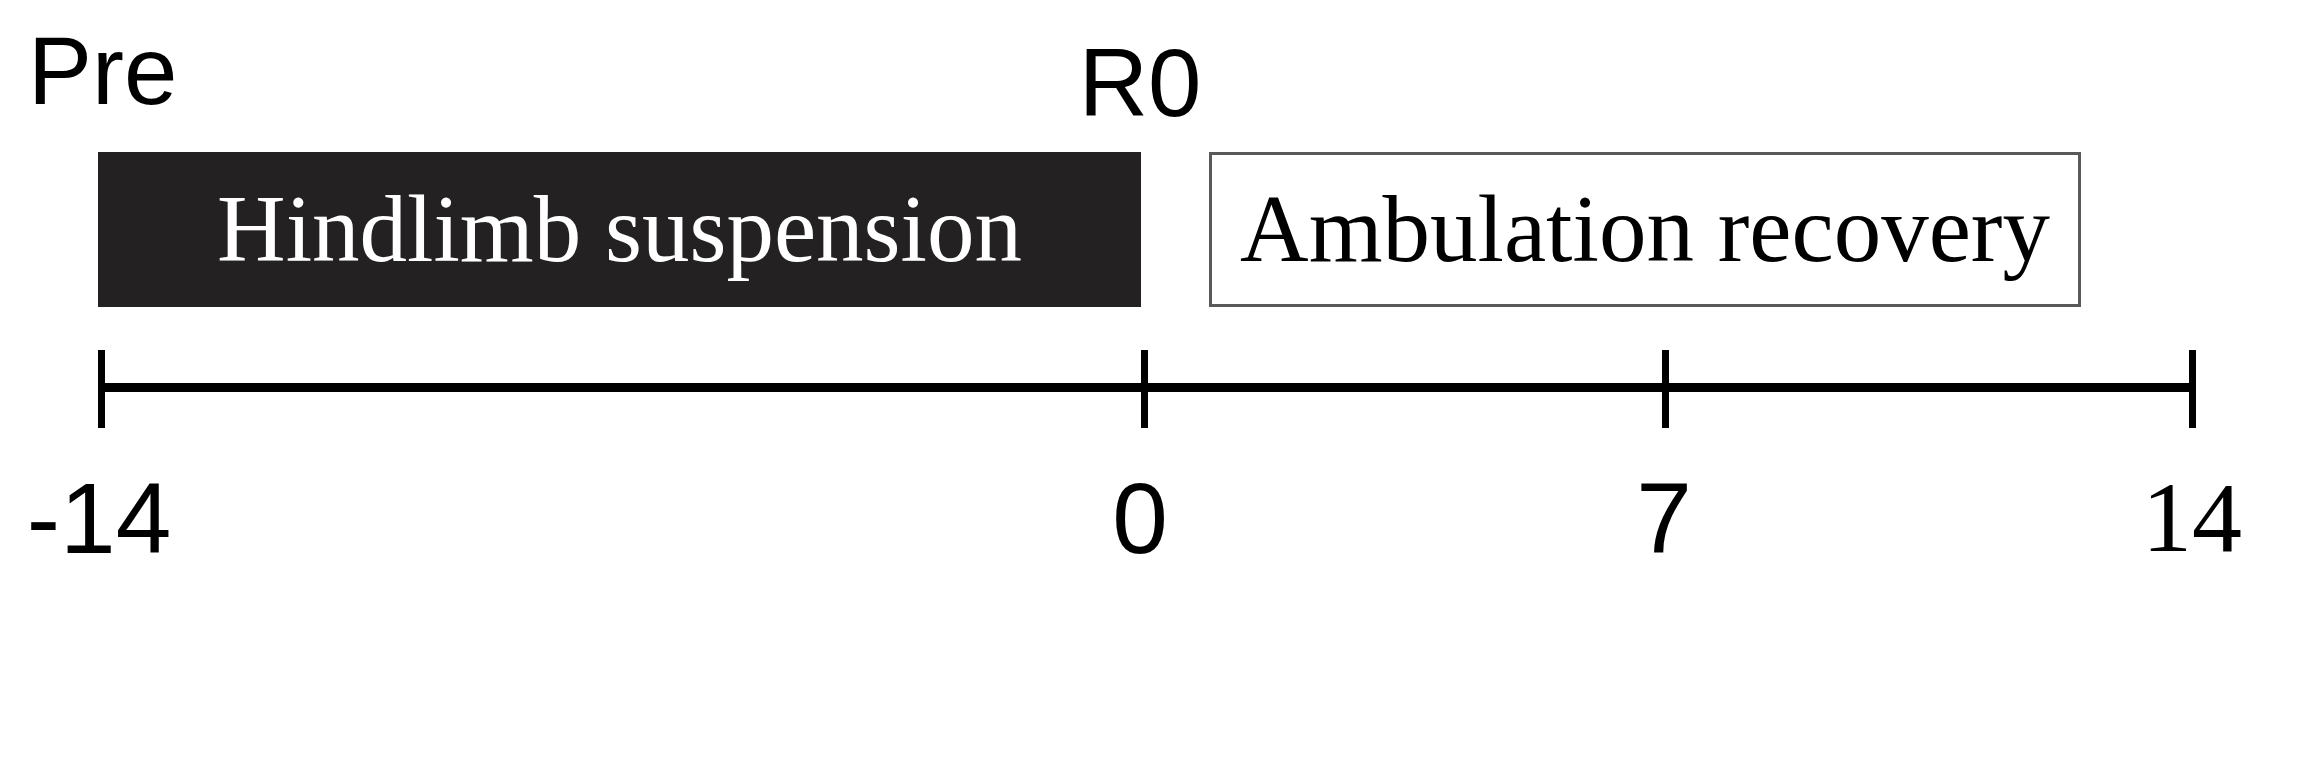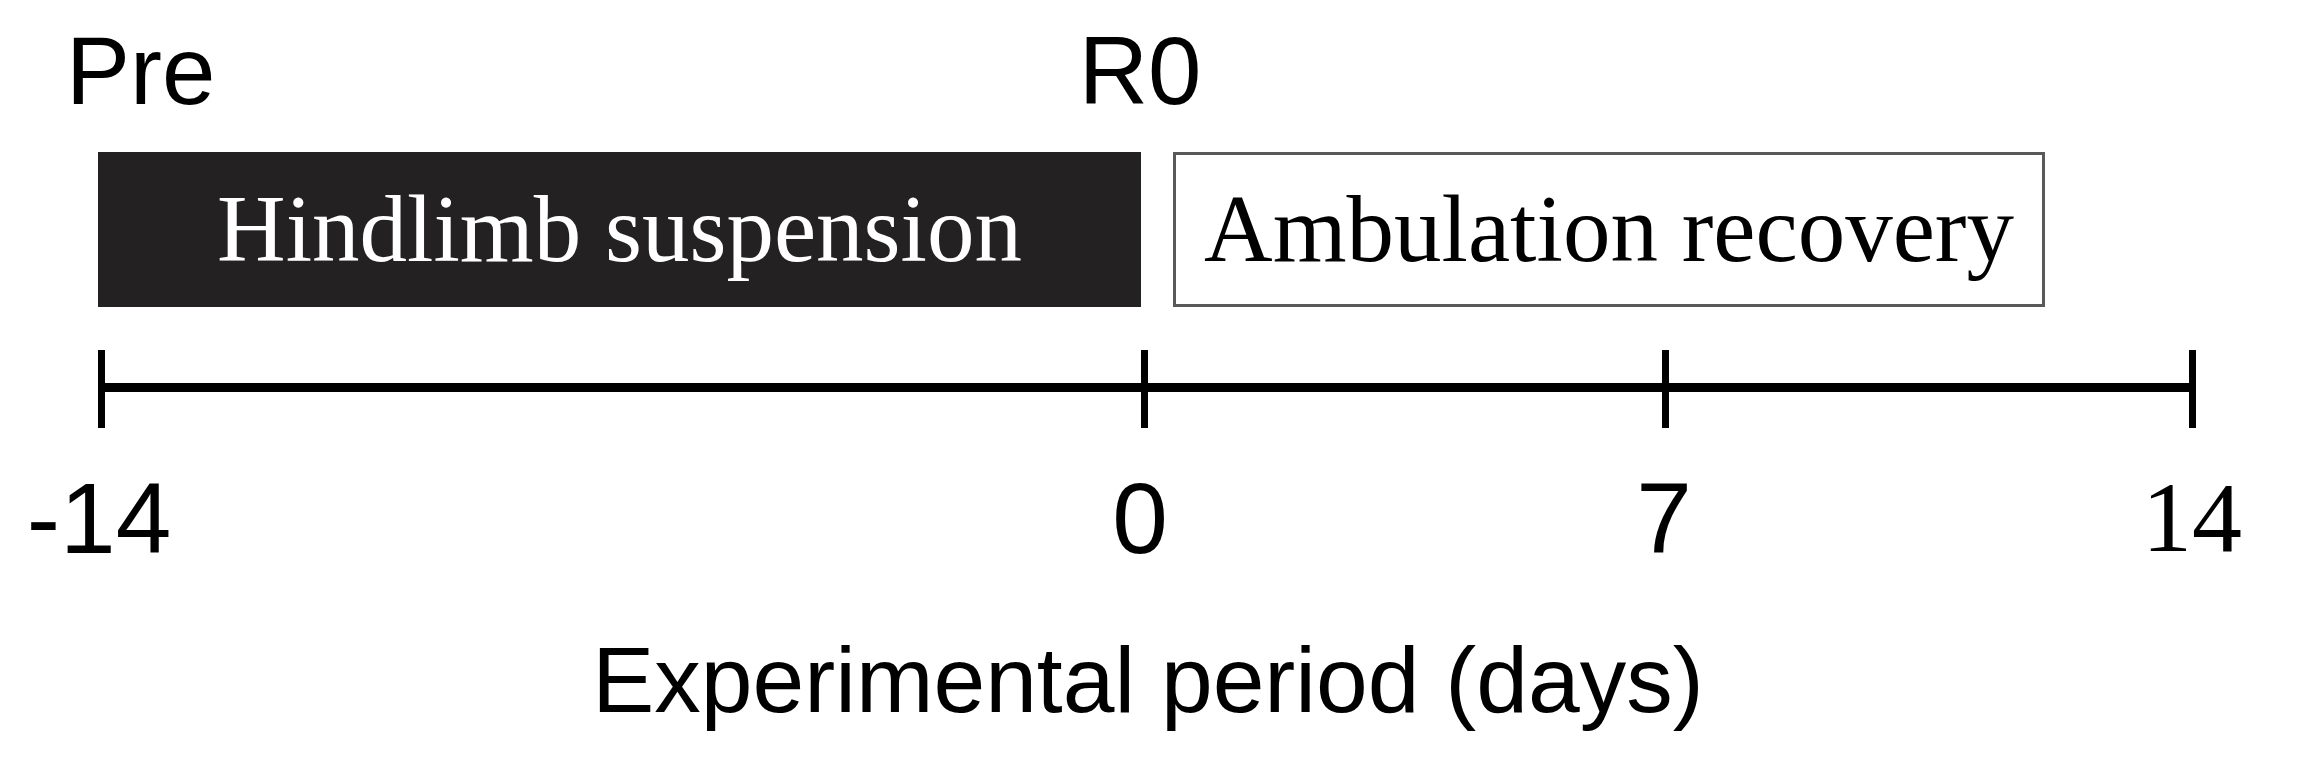--- a/index.html
+++ b/index.html
@@ -20,22 +20,22 @@
   
   .top-label {
     position: absolute;
     top: 23px;
     font-size: 96px;
     line-height: 96px;
     white-space: nowrap;
     color: #000000;
   }
   .top-label.centered { transform: translateX(-50%); }
-  #lbl-pre  { left: 28px; margin-left: 38px; }
-  #lbl-r0   { left: 1140px; }
+  #lbl-pre  { left: 28px; }
+  #lbl-r0   { left: 1140px; margin-top: 12px; }
   #lbl-r7   { left: 1666px; }
   #lbl-r14  { left: 2193px; }
 
   
   .phase {
     position: absolute;
     top: 152px;
     height: 155px;
     display: flex;
     align-items: center;
@@ -46,21 +46,21 @@
     white-space: nowrap;
     font-family: Liberation Serif, serif;
   }
   .phase.suspension {
     left: 98px;
     width: 1043px;
     background: #242122;
     color: #ffffff;
   }
   .phase.recovery {
-    left: 1173px;
+    left: 1209px;
     width: 872px;
     background: #ffffff;
     border: 3px solid #c2410c;
     color: #000000;
   }
 
   
   .axis-line {
     position: absolute;
     left: 98px;
@@ -125,15 +125,14 @@
   <div class="tick" id="tick-neg14"></div>
   <div class="tick" id="tick-0"></div>
   <div class="tick" id="tick-7"></div>
   <div class="tick" id="tick-14"></div>
 
   <div class="tick-label" id="ticklbl-neg14">-14</div>
   <div class="tick-label" id="ticklbl-0">0</div>
   <div class="tick-label" id="ticklbl-7">7</div>
   <div class="tick-label" id="ticklbl-14">14</div>
 
-  <div class="axis-title">Experimental period (days)</div>
 
 </div>
 
 </body></html>

